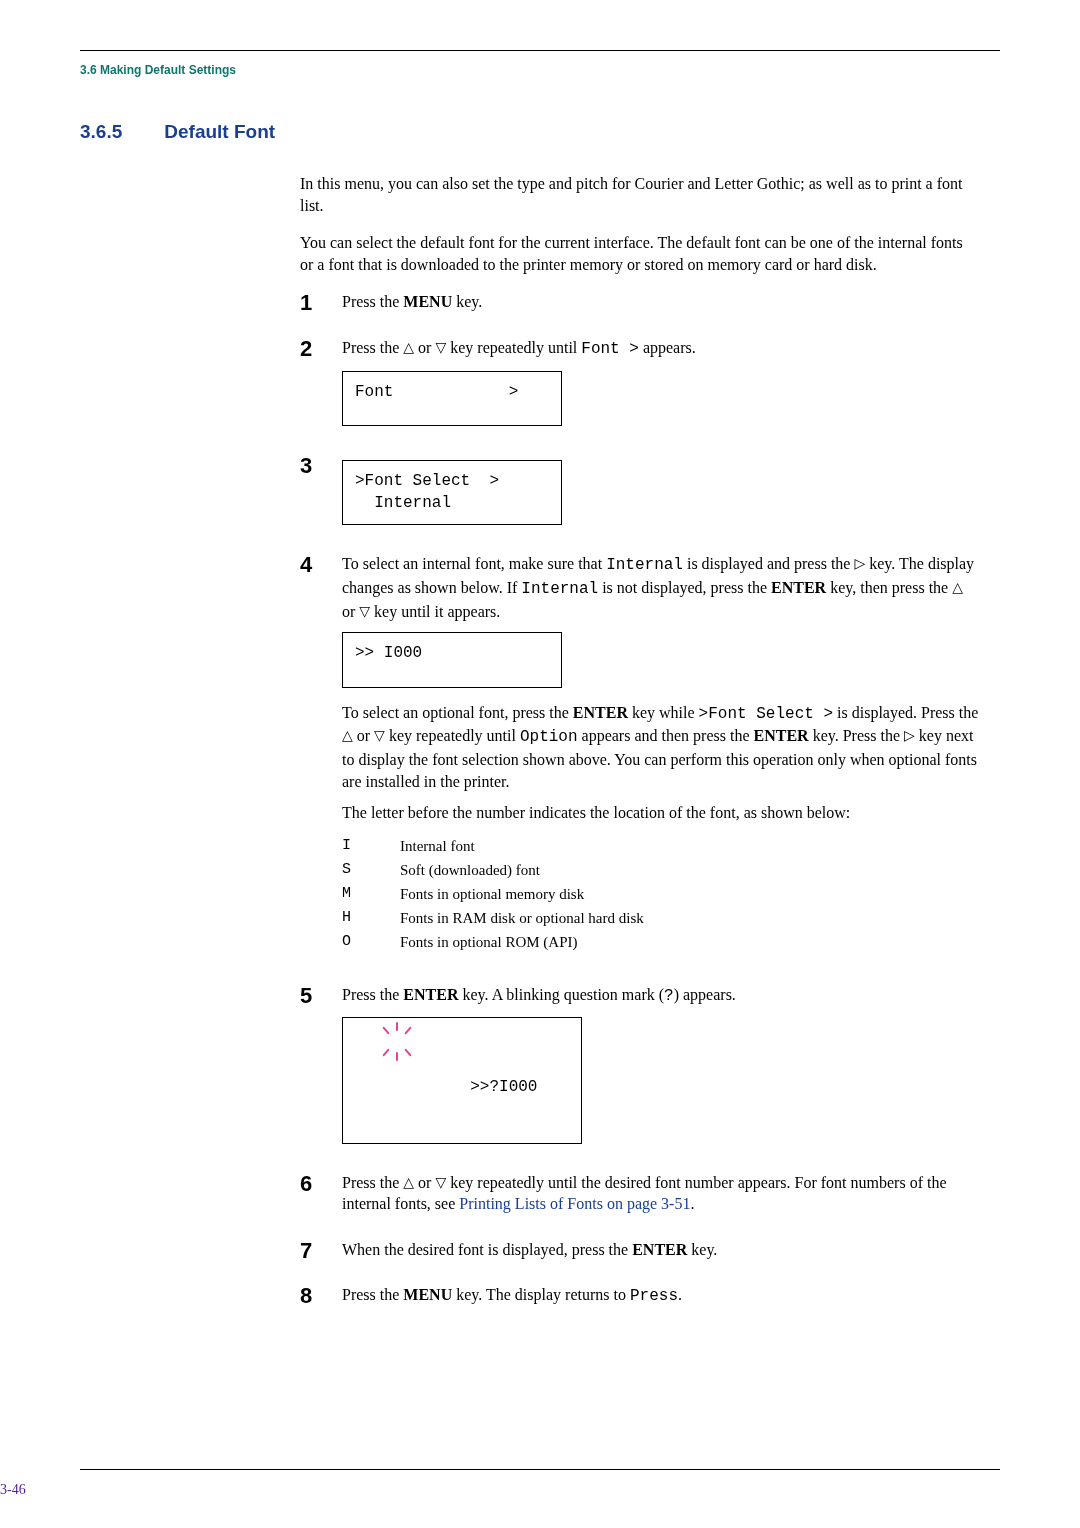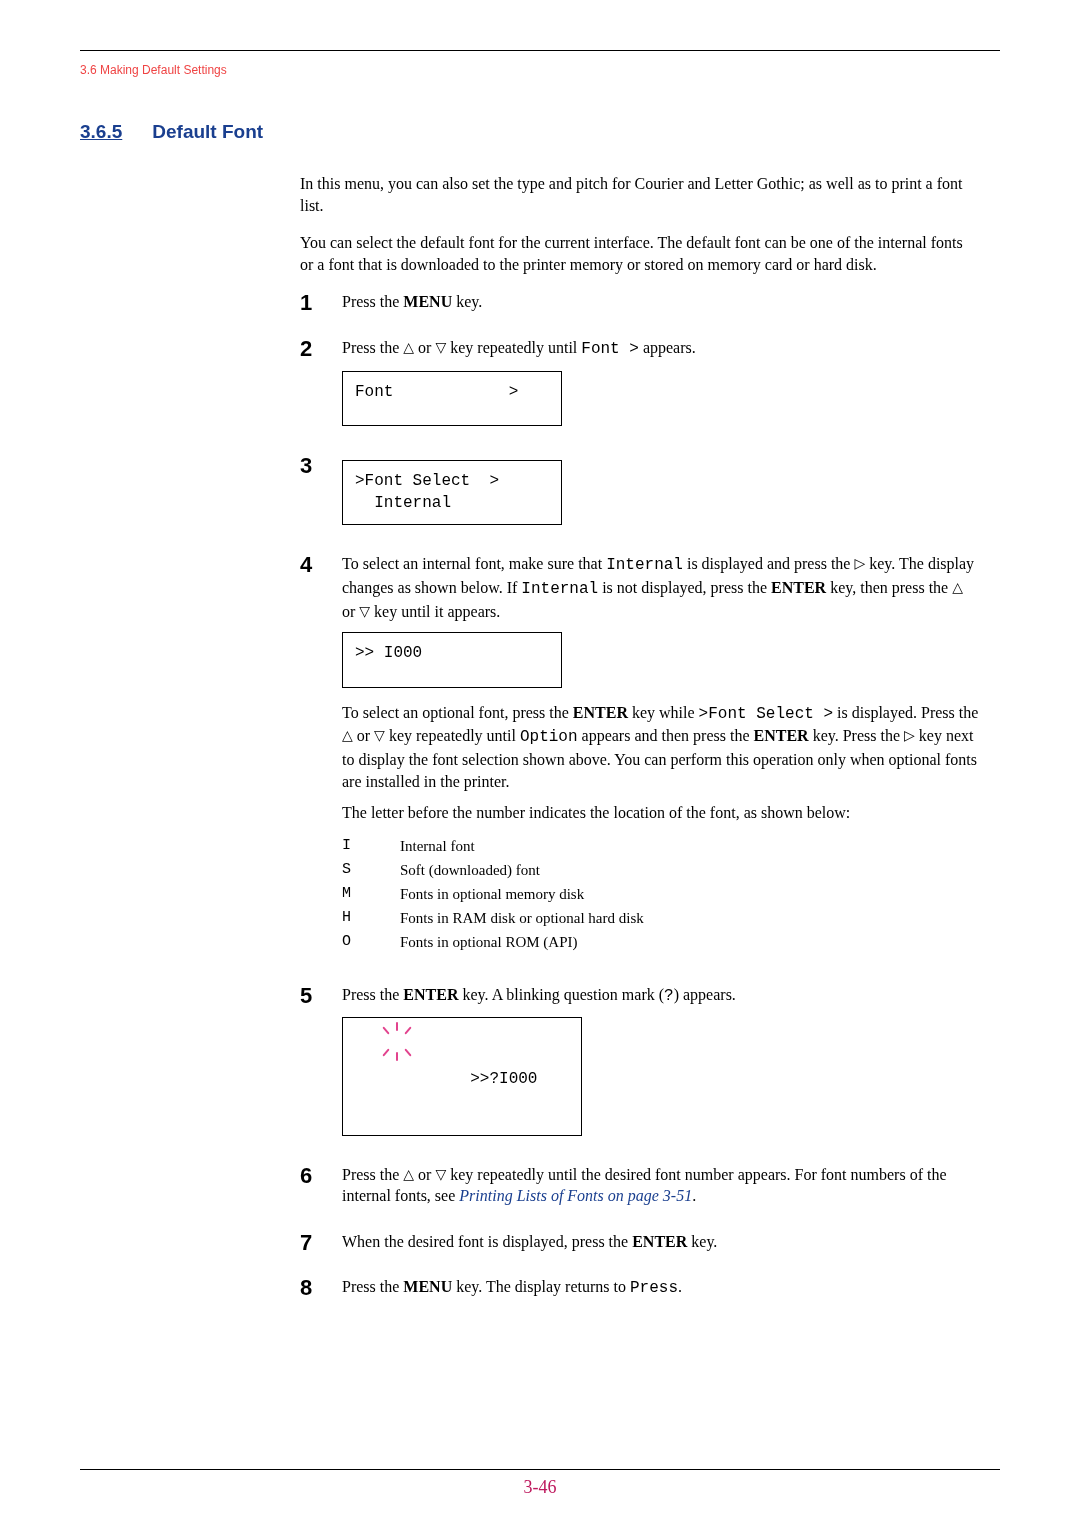--- a/index.html
+++ b/index.html
@@ -14,33 +14,33 @@
   }
   .page {
     padding: 50px 80px 40px 80px;
   }
   .top-rule {
     border-top: 1.5px solid #000;
     margin-bottom: 12px;
   }
   .running-head {
     font-family: Arial, Helvetica, sans-serif;
-    font-weight: normal;
+    font-weight: bold;
     font-size: 12px;
-    color: #ef4444;
+    color: #0f766e;
     margin-bottom: 44px;
   }
   .section-heading {
     font-family: Arial, Helvetica, sans-serif;
     font-weight: bold;
     font-size: 19px;
     color: #1a3f8f;
     margin-bottom: 30px;
   }
-  .section-heading .num { display: inline-block; margin-right: 30px; text-decoration: underline; }
+  .section-heading .num { display: inline-block; margin-right: 42px; }
   .content-col {
     margin-left: 220px;
     margin-right: 20px;
   }
   .para {
     margin-bottom: 16px;
     line-height: 1.35;
   }
   .steps { }
   .step {
@@ -82,21 +82,21 @@
     font-size: 16px;
     line-height: 1.35;
     margin: 6px 0 14px 0;
     white-space: pre;
   }
   .lcd.two-row { padding-bottom: 10px; }
   .lcd-blink {
     position: relative;
     width: 240px;
     border: 1px solid #000;
-    padding: 8px 12px 22px 12px;
+    padding: 16px 12px 22px 12px;
     font-family: "Courier New", Courier, monospace;
     font-size: 16px;
     margin: 6px 0 14px 0;
     white-space: pre;
   }
   .lcd-blink .txt { position: relative; z-index: 2; }
   .blink-star {
     position: absolute;
     top: 6px;
     left: 38px;
@@ -123,38 +123,37 @@
     display: flex;
     line-height: 1.6;
     font-size: 15px;
   }
   .font-loc-row .c {
     width: 58px;
     font-family: "Courier New", Courier, monospace;
   }
   .link {
     color: #1a3f8f;
-    font-style: italic;
     cursor: pointer;
   }
   .bottom-rule {
     position: absolute;
     left: 80px;
     right: 80px;
     bottom: 58px;
     border-top: 1px solid #000;
   }
   .page-num {
     position: absolute;
     bottom: 30px;
     left: 0;
     right: 0;
-    text-align: center;
-    font-size: 18px;
-    color: #be185d;
+    text-align: left;
+    font-size: 14px;
+    color: #4c1d95;
   }
 </style>
 </head>
 <body>
 
 <div class="page">
 
   <div class="top-rule"></div>
   <div class="running-head">3.6 Making Default Settings</div>
 

